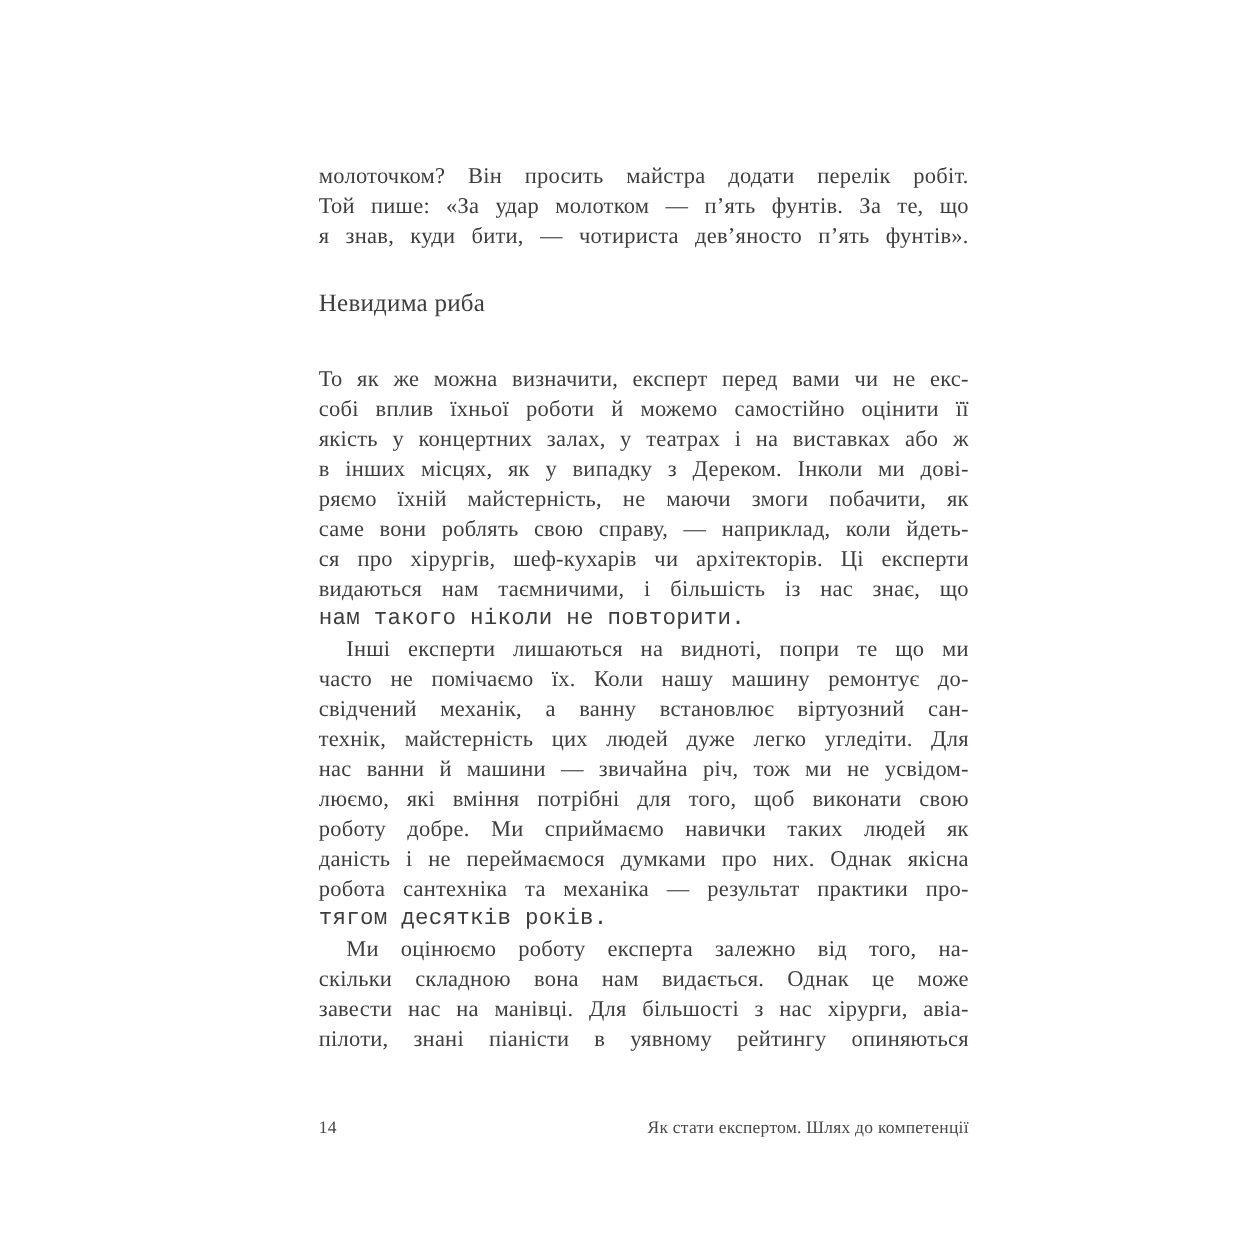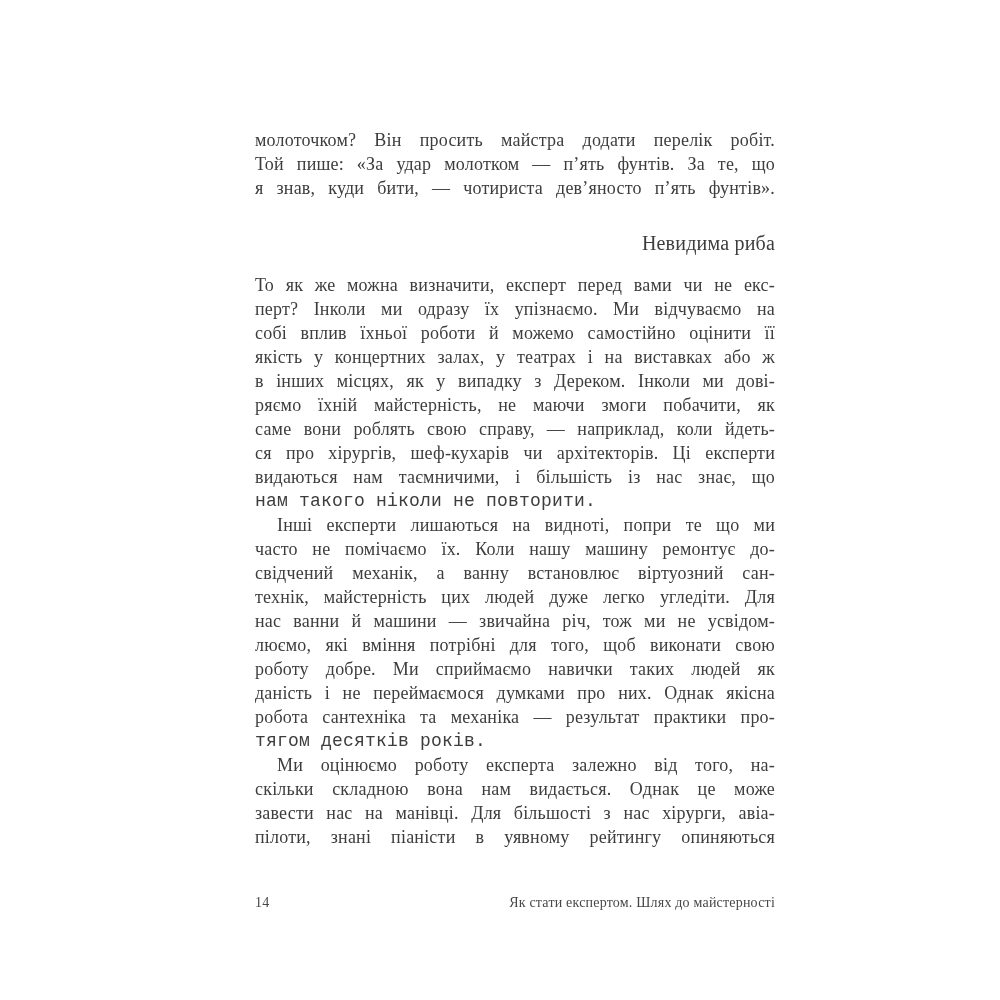--- a/index.html
+++ b/index.html
@@ -44,24 +44,23 @@
     text-align-last:left;
     font-family:Liberation Mono, monospace;
   }
   .line-indent{
     text-indent:22px;
   }
   .section-heading{
     font-size:20px;
     font-weight:normal;
     line-height:24px;
-    margin:31px 0 18px 0;
+    margin:31px 0 36px 0;
     letter-spacing:0.2px;
     color:var(--text);
-    text-align:right;
   }
   .page-footer{
     position:absolute;
     left:255px;
     top:894px;
     width:520px;
     display:flex;
     justify-content:space-between;
     align-items:baseline;
     font-size:14px;
@@ -78,21 +77,20 @@
 
   <main class="text-block">
       <div class="para">
         <div class="line">молоточком? Він просить майстра додати перелік робіт.</div>
         <div class="line">Той пише: «За удар молотком — п’ять фунтів. За те, що</div>
         <div class="line">я знав, куди бити, — чотириста дев’яносто п’ять фунтів».</div>
       </div>
       <h2 class="section-heading">Невидима риба</h2>
       <div class="para">
         <div class="line">То як же можна визначити, експерт перед вами чи не екс-</div>
-        <div class="line">перт? Інколи ми одразу їх упізнаємо. Ми відчуваємо на</div>
         <div class="line">собі вплив їхньої роботи й можемо самостійно оцінити її</div>
         <div class="line">якість у концертних залах, у театрах і на виставках або ж</div>
         <div class="line">в інших місцях, як у випадку з Дереком. Інколи ми дові-</div>
         <div class="line">ряємо їхній майстерність, не маючи змоги побачити, як</div>
         <div class="line">саме вони роблять свою справу, — наприклад, коли йдеть-</div>
         <div class="line">ся про хірургів, шеф-кухарів чи архітекторів. Ці експерти</div>
         <div class="line">видаються нам таємничими, і більшість із нас знає, що</div>
         <div class="line line-last">нам такого ніколи не повторити.</div>
       </div>
       <div class="para">
@@ -110,16 +108,16 @@
       <div class="para">
         <div class="line line-indent">Ми оцінюємо роботу експерта залежно від того, на-</div>
         <div class="line">скільки складною вона нам видається. Однак це може</div>
         <div class="line">завести нас на манівці. Для більшості з нас хірурги, авіа-</div>
         <div class="line">пілоти, знані піаністи в уявному рейтингу опиняються</div>
       </div>
     </main>
 
   <footer class="page-footer">
     <span>14</span>
-    <span>Як стати експертом. Шлях до майстерності</span>
+    <span>Як стати експертом. Шлях до компетенції</span>
   </footer>
 
 </div>
 
 </body></html>

